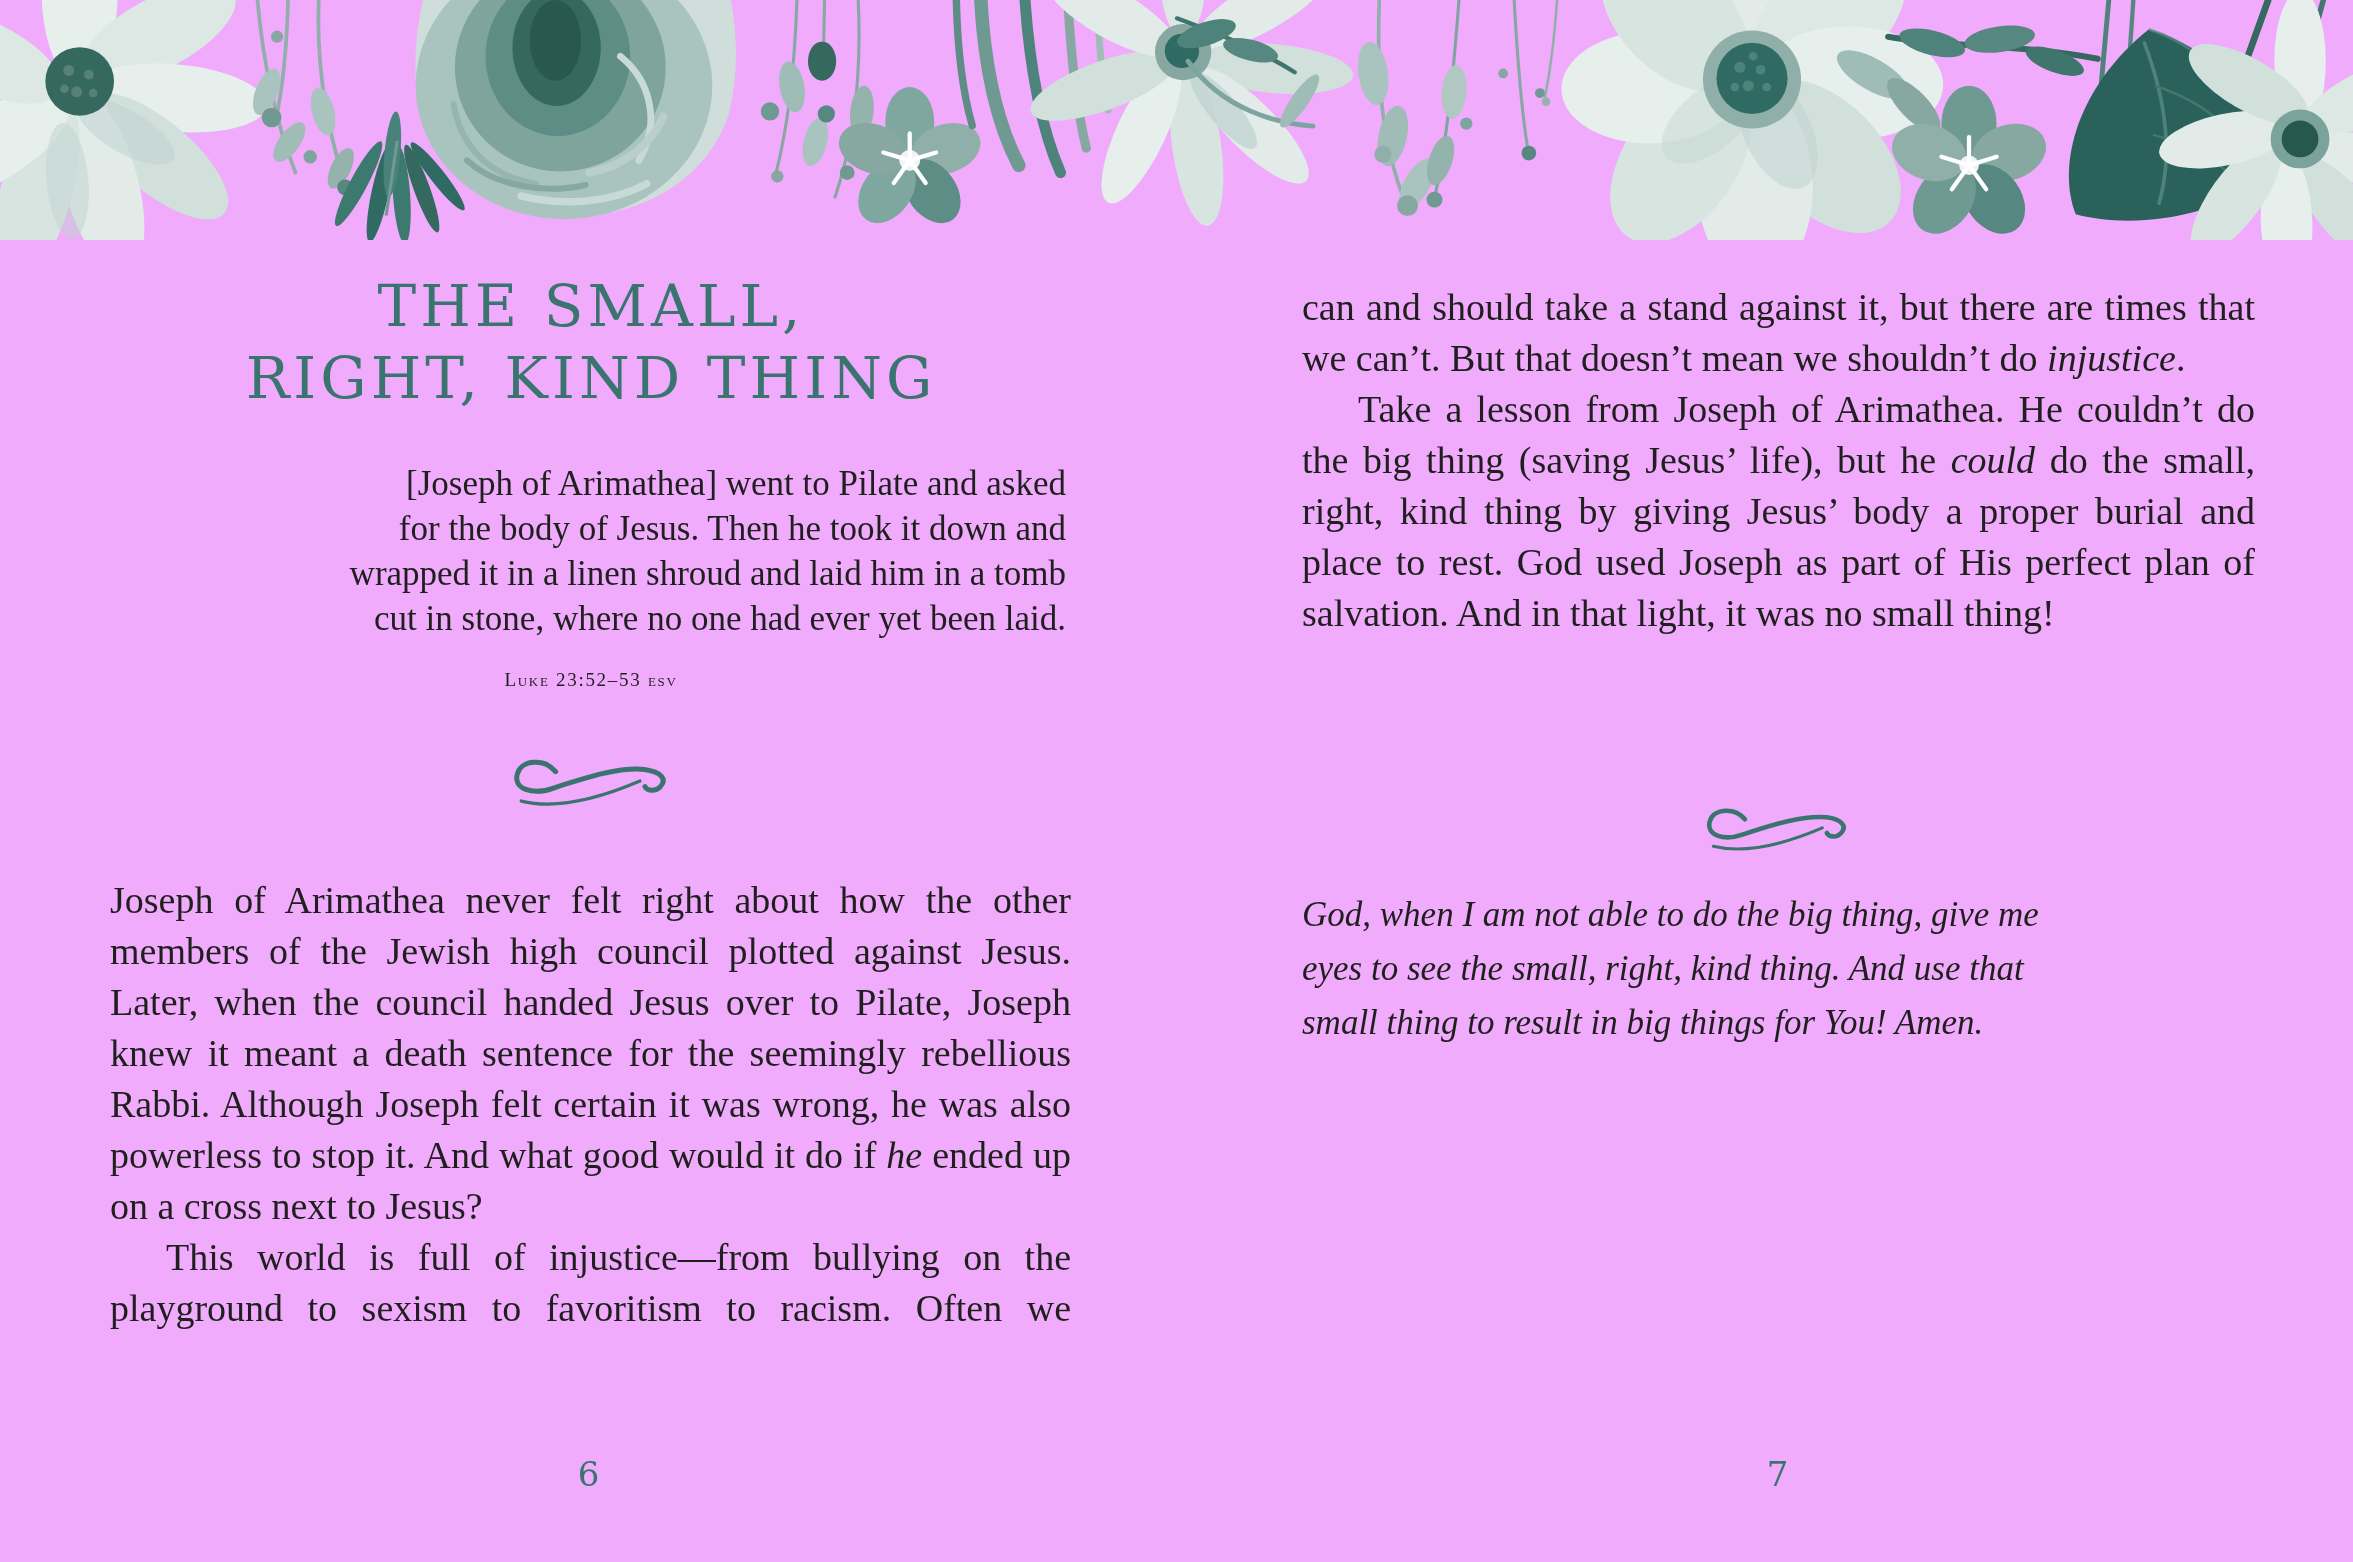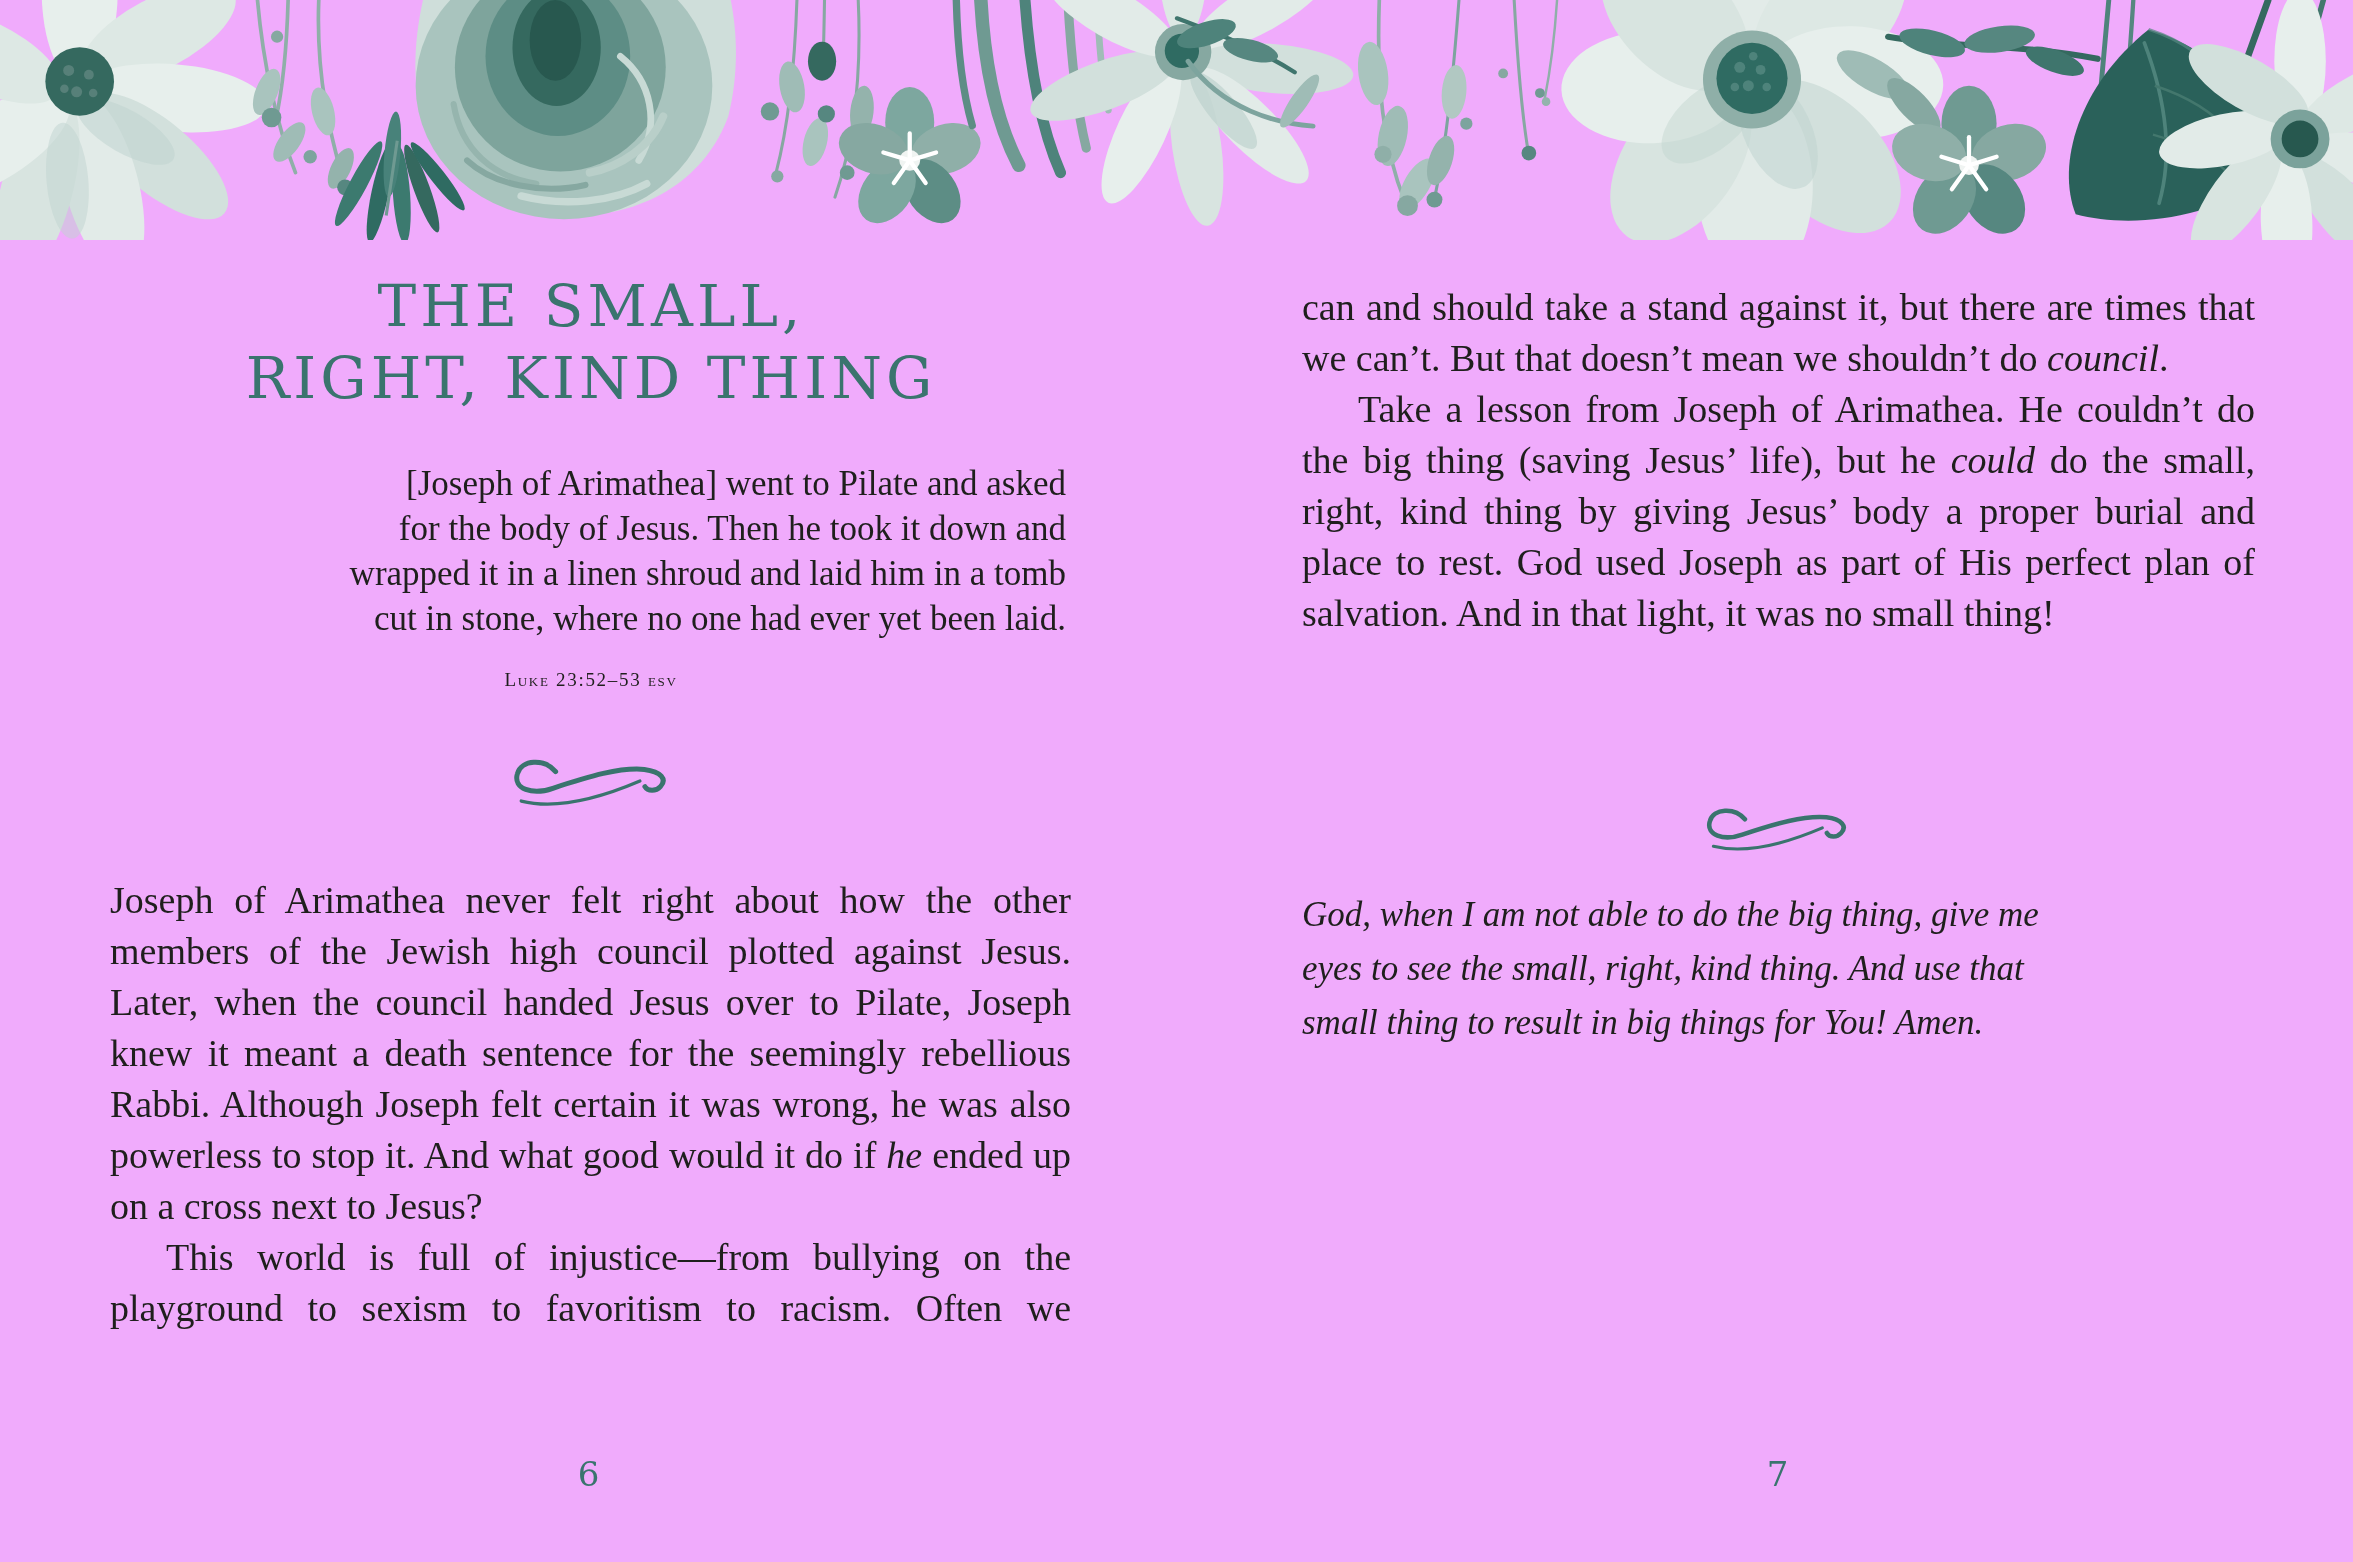--- a/index.html
+++ b/index.html
@@ -314,21 +314,21 @@
   </div>
 
   <div class="body-block body-left">
       <div class="para"><span>Joseph of Arimathea never felt right about how the other members of the Jewish high council plotted against Jesus. Later, when the council handed Jesus over to Pilate, Joseph knew it meant a death sentence for the seemingly rebellious Rabbi. Although Joseph felt certain it was wrong, he was also powerless to stop it. And what good would it do if </span><em>he</em><span> ended up on a cross next to Jesus?</span></div>
       <div class="para indent cont"><span>This world is full of injustice—from bullying on the playground to sexism to favoritism to racism. Often we</span></div>
     </div>
 
   <div class="page-number page-number-left">6</div>
 
   <div class="body-block body-right">
-      <div class="para"><span>can and should take a stand against it, but there are times that we can’t. But that doesn’t mean we shouldn’t do </span><em>council</em><span>.</span></div>
+      <div class="para"><span>can and should take a stand against it, but there are times that we can’t. But that doesn’t mean we shouldn’t do </span><em>injustice</em><span>.</span></div>
       <div class="para indent"><span>Take a lesson from Joseph of Arimathea. He couldn’t do the big thing (saving Jesus’ life), but he </span><em>could</em><span> do the small, right, kind thing by giving Jesus’ body a proper burial and place to rest. God used Joseph as part of His perfect plan of salvation. And in that light, it was no small thing!</span></div>
     </div>
 
   <div class="flourish flourish-right">
     <svg viewBox="0 0 320 110" aria-hidden="true">
       <g fill="none" stroke="#3a746e" stroke-linecap="round">
         <path d="M 98 30 C 78 6 36 8 29 34 C 21 61 56 73 93 60 C 160 38 214 22 258 26 C 289 30 299 44 287 57 C 279 66 264 66 259 57" stroke-width="9"></path>
         <path d="M 36 83 C 100 99 180 77 250 47" stroke-width="6"></path>
       </g>
     </svg>

